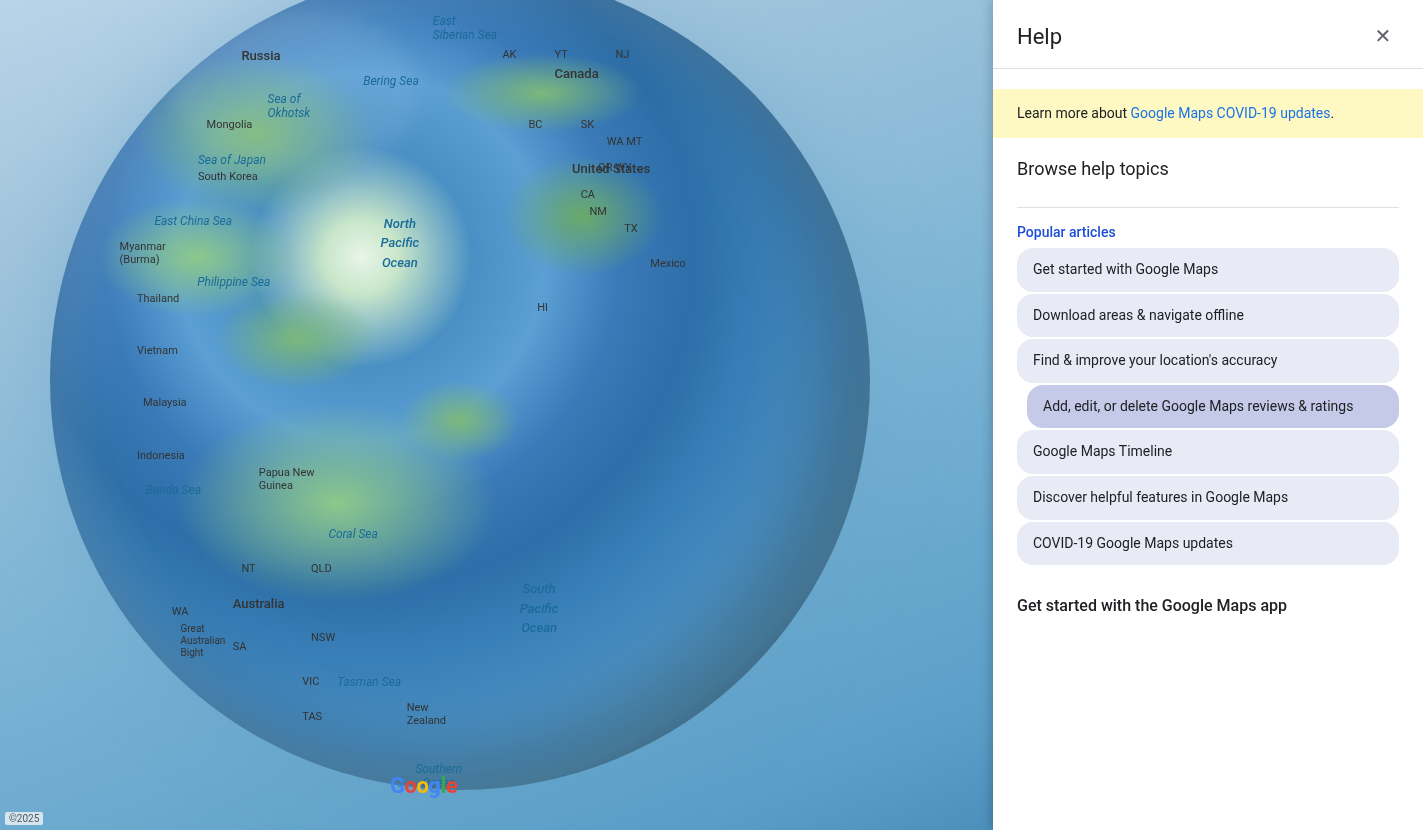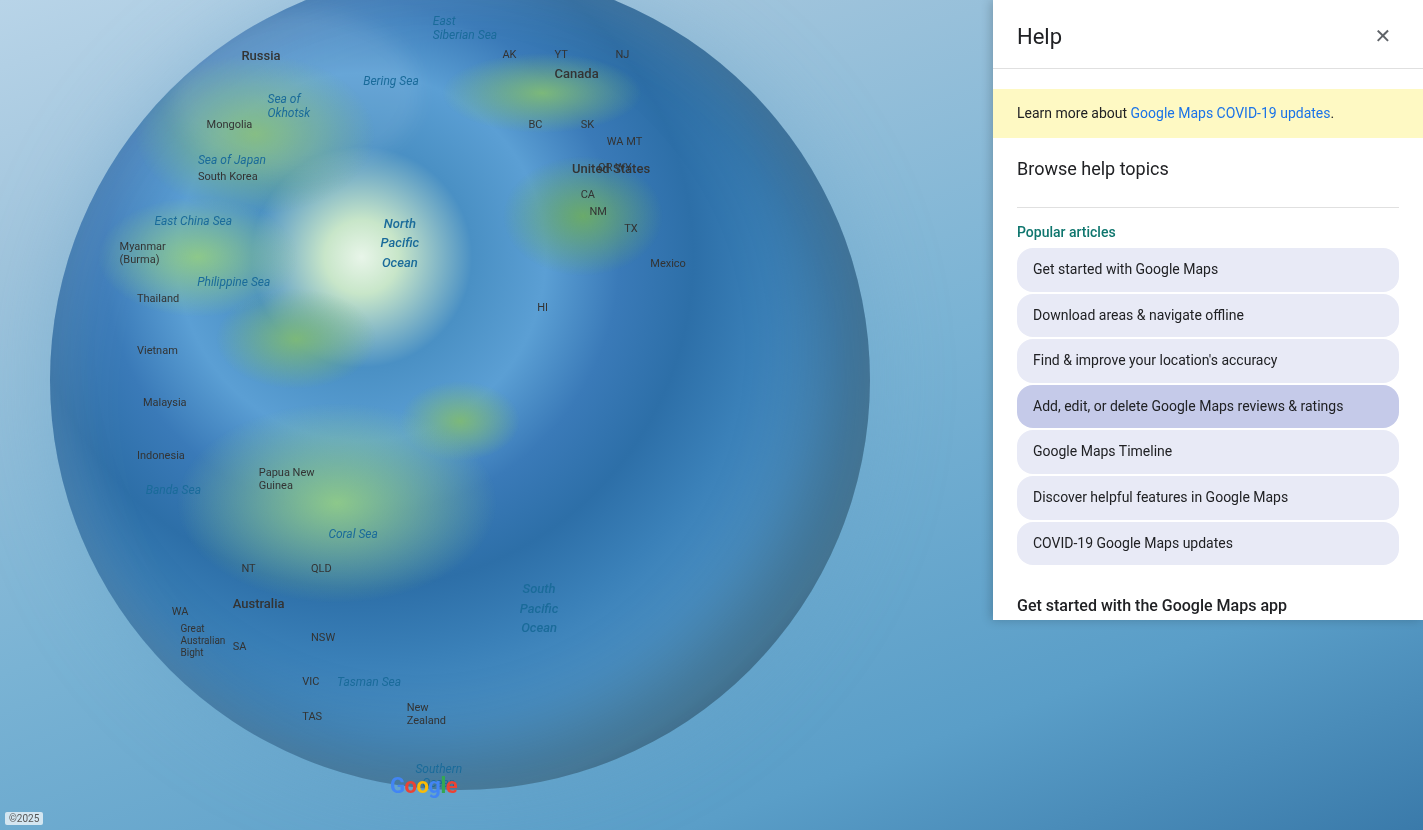--- a/index.html
+++ b/index.html
@@ -131,21 +131,21 @@
       padding: 1px 4px;
       border-radius: 2px;
     }
 
     
     #help-panel {
       position: absolute;
       right: 0;
       top: 0;
       width: 430px;
-      height: 620px;
+      height: 830px;
       background: #fff;
       box-shadow: -2px 0 10px rgba(0,0,0,0.2);
       display: flex;
       flex-direction: column;
       overflow: hidden;
     }
 
     #help-header {
       display: flex;
       align-items: center;
@@ -215,39 +215,40 @@
       margin: 0 24px;
     }
 
     #popular-articles {
       padding: 16px 24px 8px;
     }
 
     #popular-title {
       font-size: 14px;
       font-weight: 500;
-      color: #0f766e;
+      color: #1d4ed8;
       margin-bottom: 8px;
     }
 
     .article-item {
       display: flex;
       align-items: center;
       padding: 12px 16px;
       margin: 2px 0;
       border-radius: 16px;
       cursor: pointer;
       font-size: 14px;
       color: #202124;
       line-height: 1.4;
       background: #e8eaf6;
     }
 
     .article-item.highlighted {
       background: #c5cae9;
+      margin-left: 10px;
     }
 
     #get-started-section {
       padding: 20px 24px 12px;
     }
 
     #get-started-title {
       font-size: 16px;
       font-weight: 500;
       color: #202124;

